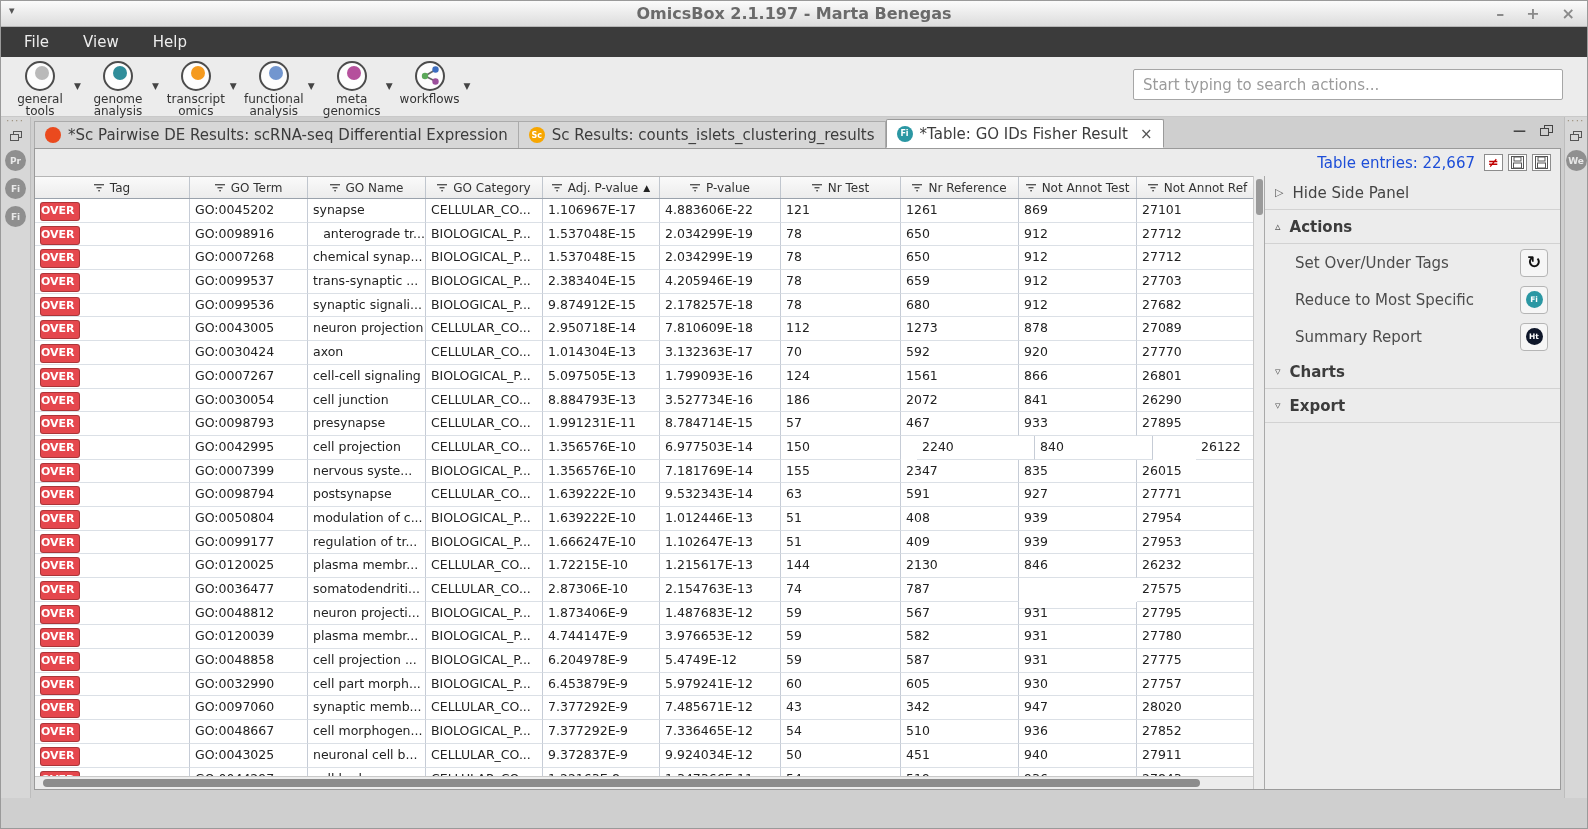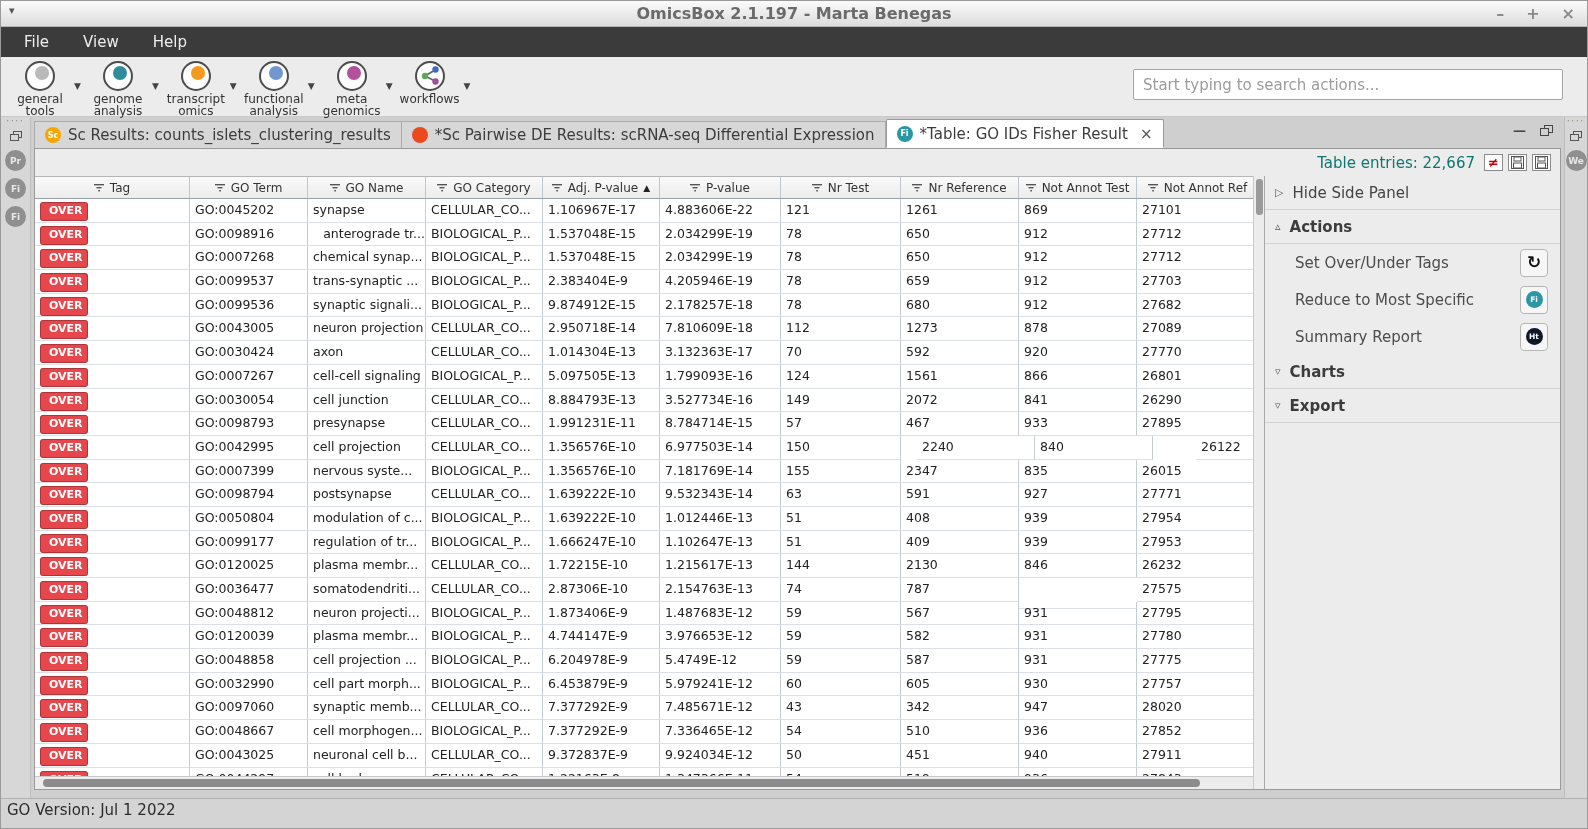--- a/index.html
+++ b/index.html
@@ -58,39 +58,39 @@
     position:relative; z-index:2; border-radius:2px 2px 0 0; }
   .tab-badge { width:16px; height:16px; border-radius:50%; color:#fff; font-size:8px; font-weight:bold;
     display:inline-flex; align-items:center; justify-content:center; margin-right:7px; flex:0 0 auto; }
   .tab-close { margin-left:12px; color:#555; font-size:15px; }
   .tabbar-ctls { position:absolute; right:8px; top:6px; display:flex; gap:14px; align-items:center; }
   .tabbar-min { color:#444; font-weight:bold; font-size:13px; line-height:8px; }
 
   
   .frame { flex:1; background:#ececec; border:1px solid #9a9a9a; display:flex; flex-direction:column; min-height:0; }
   .entriesbar { height:27px; display:flex; align-items:center; justify-content:flex-end; gap:5px; padding-right:9px; }
-  .entries-label { font-size:15px; color:#0f766e; margin-right:4px; }
+  .entries-label { font-size:15px; color:#1d4ed8; margin-right:4px; }
   .ebar-icon { width:19px; height:17px; background:#fff; border:1px solid #8c8c8c; display:flex;
     align-items:center; justify-content:center; }
   .neq { color:#c00000; font-weight:bold; font-size:13px; font-style:italic; line-height:1; }
 
   .bodyrow { flex:1; display:flex; min-height:0; }
   .tablewrap { flex:1; display:flex; flex-direction:column; min-width:0; background:#fff; border-top:1px solid #b5b5b5; }
 
   
   .thead { display:flex; height:22px; background:linear-gradient(#fafafa,#ececec); border-bottom:1px solid #9aa2ac; }
   .hcell { display:flex; align-items:center; justify-content:center; gap:5px; font-size:12px; color:#333;
     border-right:1px solid #c0c6ce; overflow:hidden; white-space:nowrap; flex:0 0 auto; }
   .sort-arrow { font-size:9px; color:#222; }
   .rows { flex:1; overflow:hidden; }
   .trow { display:flex; height:23.7px; background:#fff; }
   .tcell { flex:0 0 auto; border-right:1px solid #c6ccd6; border-bottom:1px solid #dbe0e6;
     font-size:12.5px; color:#222; line-height:22.7px; padding-left:5px; white-space:nowrap; overflow:hidden; }
   .tag-badge { display:inline-block; border-radius:3px; color:#fff; font-size:11px; font-weight:bold;
-    line-height:14px; padding:1px 4px 2px 8px; margin-top:3px; border:1px solid rgba(0,0,0,.25); }
+    line-height:14px; padding:1px 4px 2px 0; margin-top:3px; border:1px solid rgba(0,0,0,.25); }
 
   .hscroll { height:13px; background:#ececec; border-top:1px solid #c9c9c9; position:relative; }
   .hthumb { position:absolute; top:2px; left:8px; width:95%; height:8px; background:#8c8c8c; border-radius:4px; }
   .vscroll { width:11px; background:#ececec; border-left:1px solid #c9c9c9; position:relative; }
   .vthumb { position:absolute; top:3px; left:2px; width:7px; height:36px; background:#9a9a9a; border-radius:3px; }
 
   
   .sidepanel { width:296px; background:#ececec; border-left:1px solid #a9a9a9; font-size:15px; color:#444;
     display:flex; flex-direction:column; }
   .sp-row { display:flex; align-items:center; height:34px; padding:0 10px; border-bottom:1px solid #d2d2d2; }
@@ -215,26 +215,26 @@
           <span class="strip-circle">Fi</span>
           <span class="strip-circle">Fi</span>
         </span>
     </div>
 
     <div class="center">
 
       <div class="tabbar">
         <span style="display:flex;align-items:flex-end;">
             <span class="tab">
+              <span class="tab-badge" style="background: rgb(234, 74, 30);"></span>
+              <span>*Sc Pairwise DE Results: scRNA-seq Differential Expression</span>
+            </span>
+            <span class="tab">
               <span class="tab-badge" style="background: rgb(247, 166, 0);">Sc</span>
               <span>Sc Results: counts_islets_clustering_results</span>
-            </span>
-            <span class="tab">
-              <span class="tab-badge" style="background: rgb(234, 74, 30);"></span>
-              <span>*Sc Pairwise DE Results: scRNA-seq Differential Expression</span>
             </span>
             <span class="tab active">
               <span class="tab-badge" style="background: rgb(43, 151, 163);">Fi</span>
               <span>*Table: GO IDs Fisher Result</span>
               <span class="tab-close">×</span>
             </span>
           </span>
         <span class="tabbar-ctls">
           <span class="tabbar-min">—</span>
           <svg width="13" height="12" viewBox="0 0 13 12">
@@ -386,21 +386,21 @@
                   <span class="tcell" style="width: 120px;">78</span>
                   <span class="tcell" style="width: 118px;">650</span>
                   <span class="tcell" style="width: 118px;">912</span>
                   <span class="tcell" style="width: 122px;">27712</span>
                 </div>
                 <div class="trow">
                   <span class="tcell" style="width: 155px;"><span class="tag-badge" style="background: rgb(229, 71, 77);">OVER</span></span>
                   <span class="tcell" style="width: 118px;">GO:0099537</span>
                   <span class="tcell" style="width: 118px;">trans-synaptic ...</span>
                   <span class="tcell" style="width: 117px;">BIOLOGICAL_P...</span>
-                  <span class="tcell" style="width: 117px;">2.383404E-9</span>
+                  <span class="tcell" style="width: 117px;">2.383404E-15</span>
                   <span class="tcell" style="width: 121px;">4.205946E-19</span>
                   <span class="tcell" style="width: 120px;">78</span>
                   <span class="tcell" style="width: 118px;">659</span>
                   <span class="tcell" style="width: 118px;">912</span>
                   <span class="tcell" style="width: 122px;">27703</span>
                 </div>
                 <div class="trow">
                   <span class="tcell" style="width: 155px;"><span class="tag-badge" style="background: rgb(229, 71, 77);">OVER</span></span>
                   <span class="tcell" style="width: 118px;">GO:0099536</span>
                   <span class="tcell" style="width: 118px;">synaptic signali...</span>
@@ -448,21 +448,21 @@
                   <span class="tcell" style="width: 118px;">866</span>
                   <span class="tcell" style="width: 122px;">26801</span>
                 </div>
                 <div class="trow">
                   <span class="tcell" style="width: 155px;"><span class="tag-badge" style="background: rgb(229, 71, 77);">OVER</span></span>
                   <span class="tcell" style="width: 118px;">GO:0030054</span>
                   <span class="tcell" style="width: 118px;">cell junction</span>
                   <span class="tcell" style="width: 117px;">CELLULAR_CO...</span>
                   <span class="tcell" style="width: 117px;">8.884793E-13</span>
                   <span class="tcell" style="width: 121px;">3.527734E-16</span>
-                  <span class="tcell" style="width: 120px;">149</span>
+                  <span class="tcell" style="width: 120px;">186</span>
                   <span class="tcell" style="width: 118px;">2072</span>
                   <span class="tcell" style="width: 118px;">841</span>
                   <span class="tcell" style="width: 122px;">26290</span>
                 </div>
                 <div class="trow">
                   <span class="tcell" style="width: 155px;"><span class="tag-badge" style="background: rgb(229, 71, 77);">OVER</span></span>
                   <span class="tcell" style="width: 118px;">GO:0098793</span>
                   <span class="tcell" style="width: 118px;">presynapse</span>
                   <span class="tcell" style="width: 117px;">CELLULAR_CO...</span>
                   <span class="tcell" style="width: 117px;">1.991231E-11</span>
@@ -708,16 +708,13 @@
       <svg class="strip-restore" width="12" height="11" viewBox="0 0 12 11">
         <rect x="3.5" y="0.5" width="8" height="6" fill="none" stroke="#555"></rect>
         <rect x="0.5" y="3.5" width="8" height="6" fill="#d7d7d7" stroke="#555"></rect>
       </svg>
       <span style="display:flex;flex-direction:column;align-items:center;">
           <span class="strip-circle">We</span>
         </span>
     </div>
   </div>
 
-  <div class="statusbar">
-    <span class="status-text">GO Version: Jul 1 2022</span>
-  </div>
 </div>
 
 </body></html>

